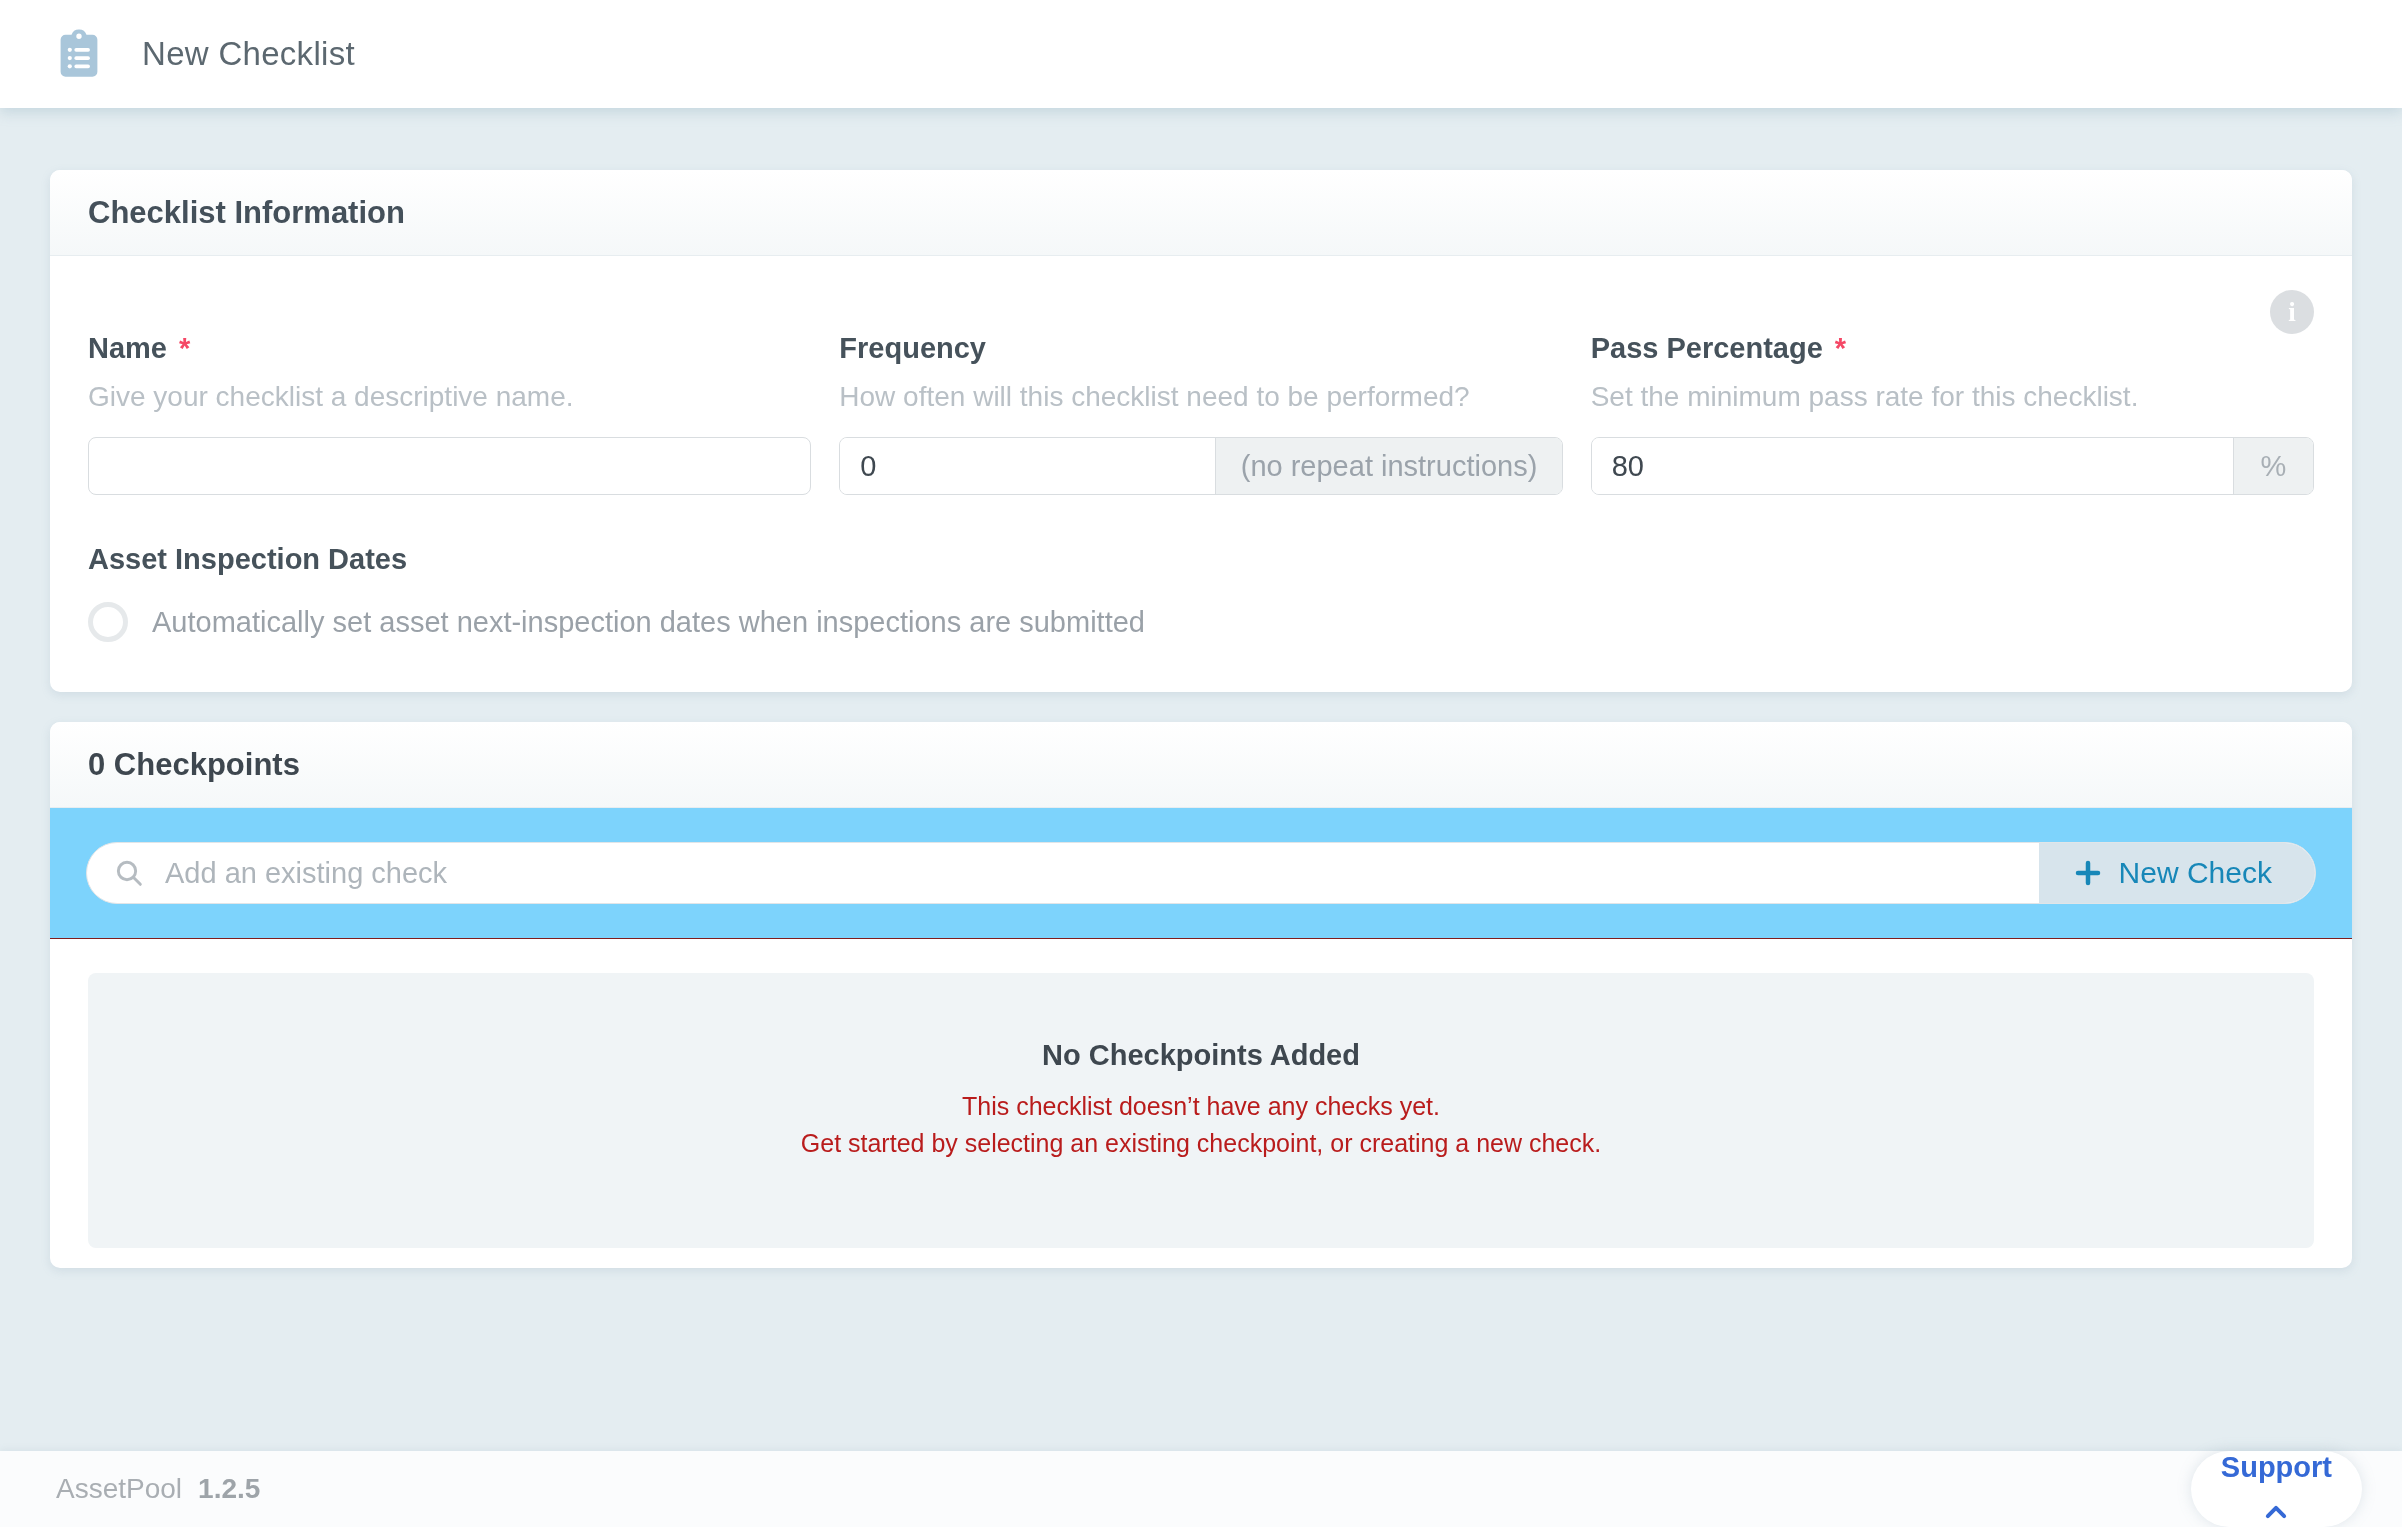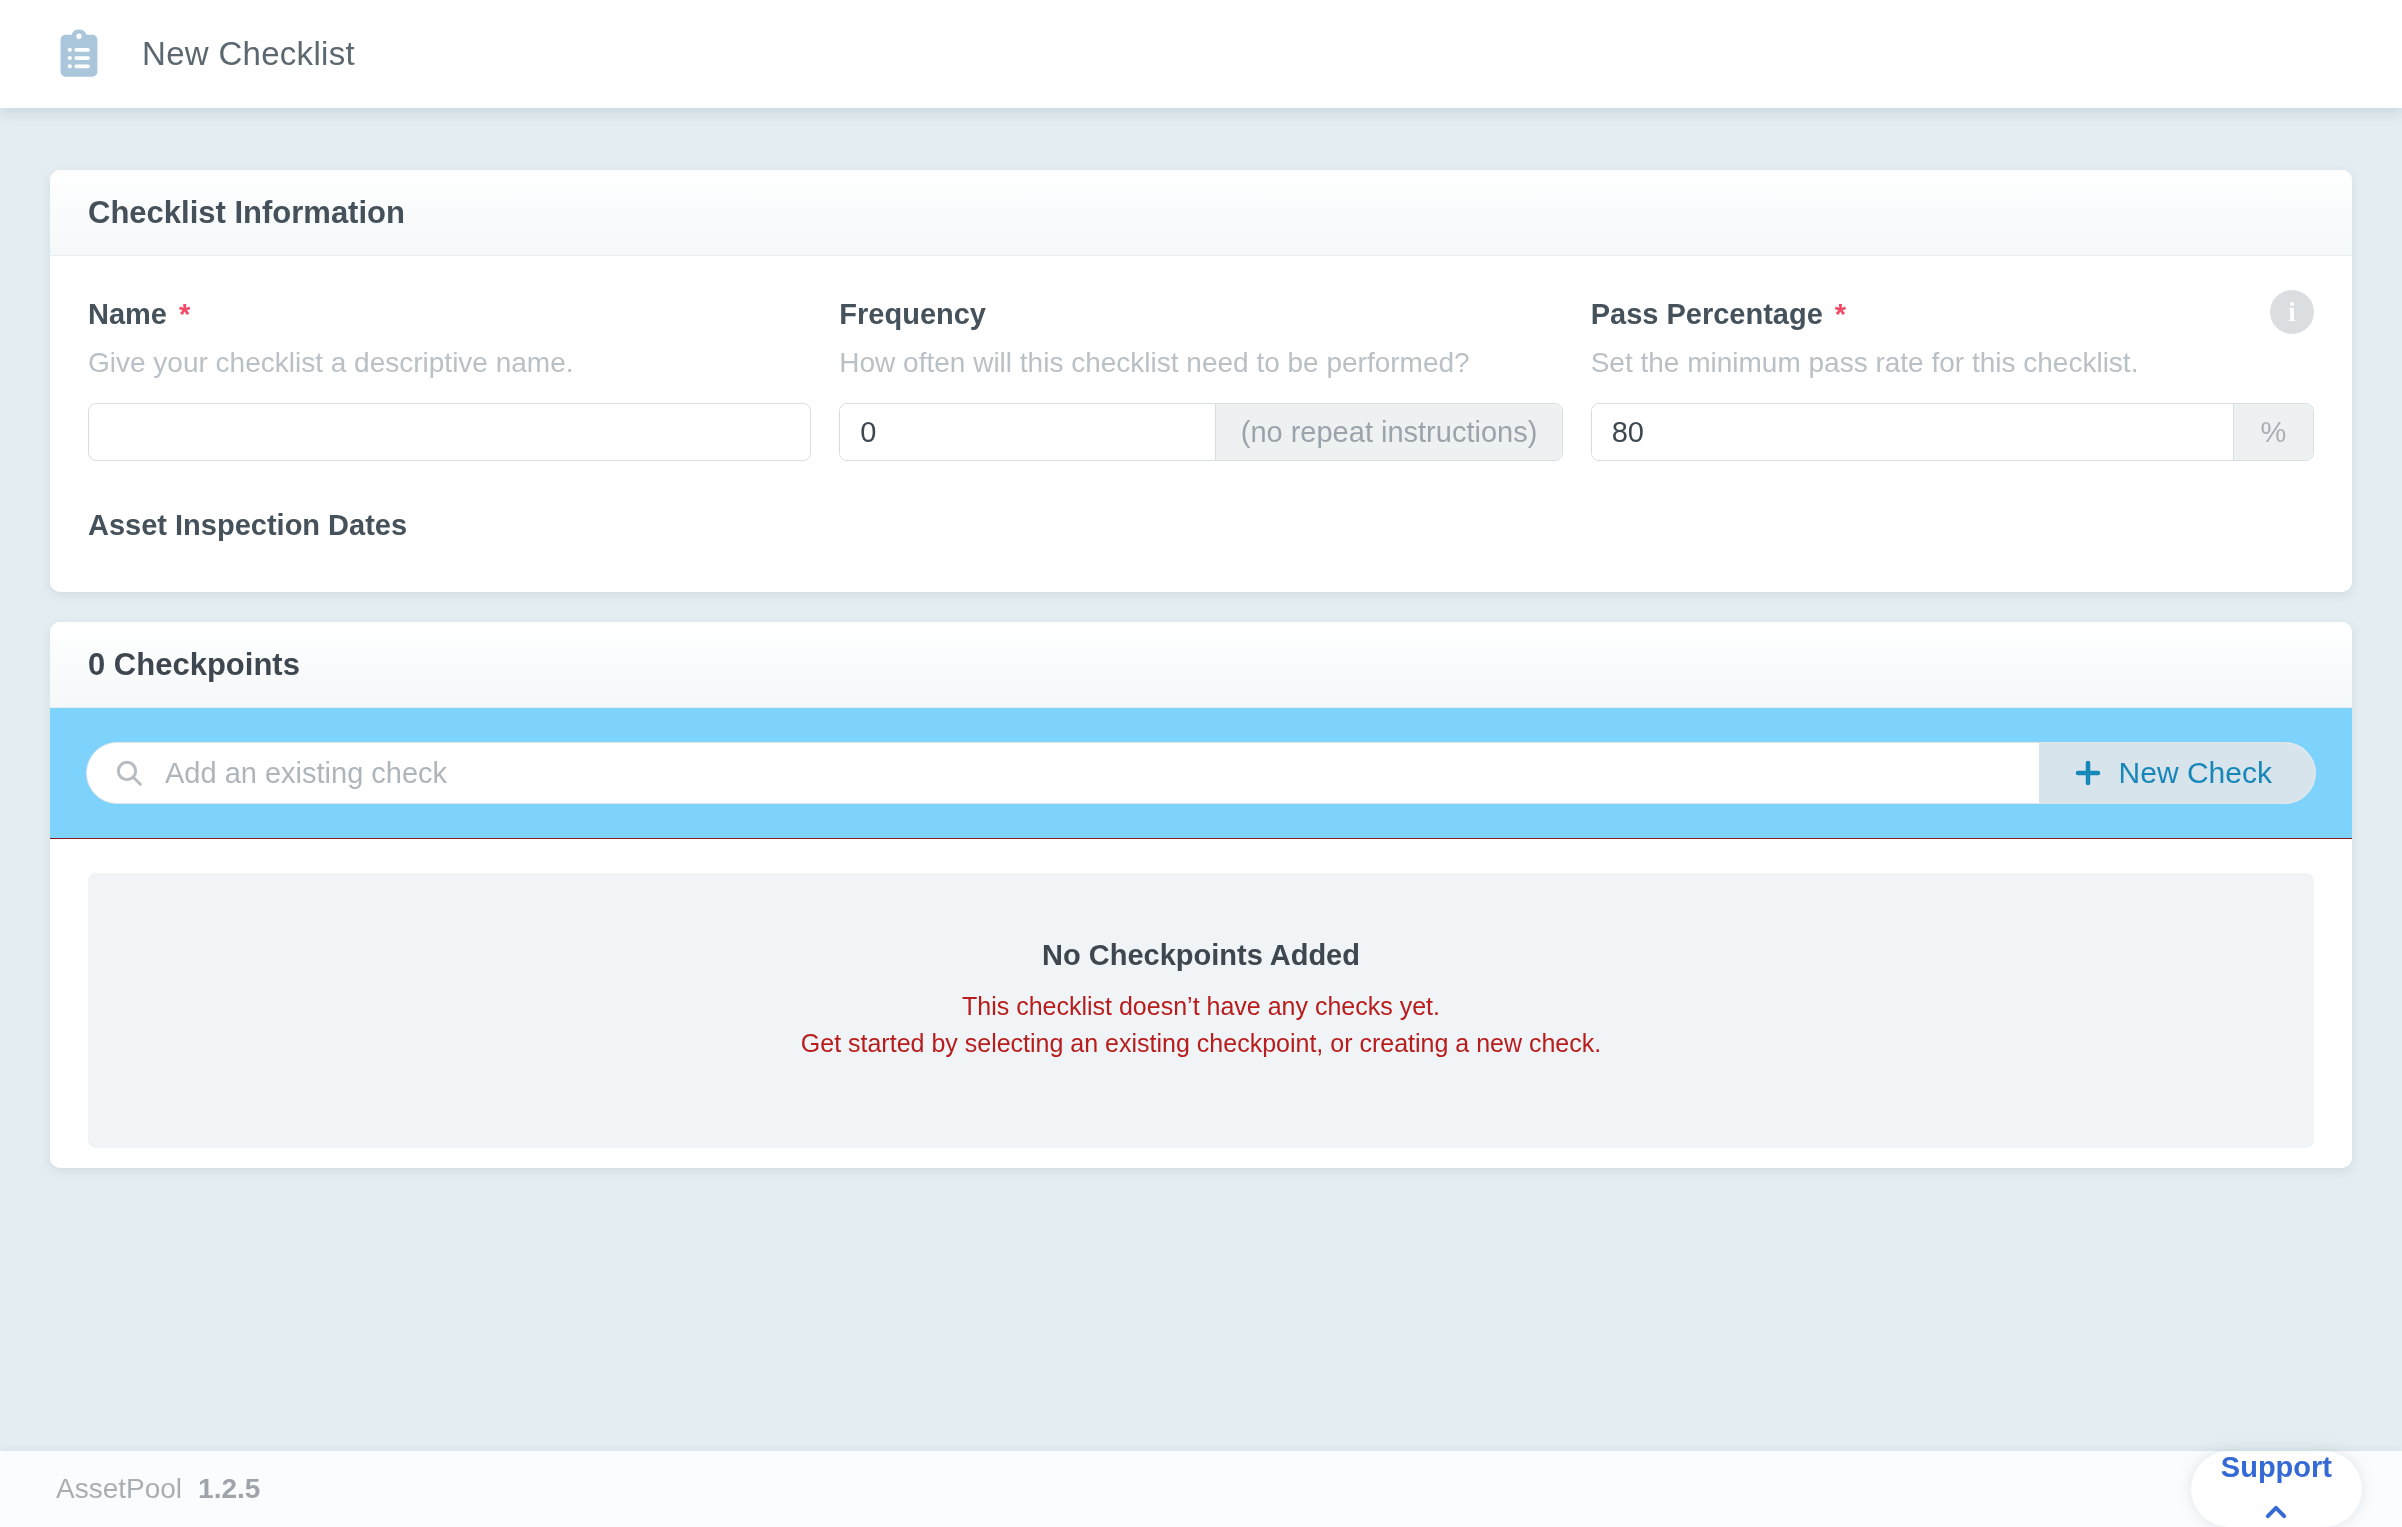--- a/index.html
+++ b/index.html
@@ -42,21 +42,21 @@
     background: linear-gradient(#ffffff, #f5f8f9);
     border-bottom: 1px solid #e7edf0;
   }
   .card-header h2 { font-size: 31px; color: #44505a; font-weight: 600; }
   .card-header h2.bold { font-weight: 700; color: #3e474f; }
 
   
   .card-body { padding: 42px 38px 50px; }
   .fields-row { display: flex; gap: 28px; }
   .field { flex: 1; position: relative; min-width: 0; }
-  .field-label { font-size: 29px; font-weight: 700; color: #46525b; display: flex; align-items: flex-start; }
+  .field-label { font-size: 29px; font-weight: 700; color: #46525b; display: flex; align-items: flex-start; margin-top: 34px; }
   .required { color: #f54866; margin-left: 12px; font-size: 29px; font-weight: 700; }
   .field-hint { margin-top: 16px; font-size: 28px; color: #b9c0c6; white-space: nowrap; overflow: hidden; }
   .text-input {
     margin-top: 24px; width: 100%; height: 58px;
     border: 1px solid #d9dde0; border-radius: 8px;
     font-family: inherit; font-size: 29px; color: #3f4850;
     padding: 0 20px; background: #fff; outline: none;
   }
   .input-group {
     margin-top: 24px; display: flex; height: 58px;
@@ -197,20 +197,24 @@
             <div class="field-hint">Set the minimum pass rate for this checklist.</div>
             <div class="input-group">
               <input class="group-input-pass" type="text" value="80" style="">
               <div class="group-addon pct">%</div>
             </div>
           </div>
 
         </div>
 
         <div class="section-label">Asset Inspection Dates</div>
+        <div class="radio-row">
+          <span class="radio-circle"></span>
+          <span class="radio-label">Automatically set asset next-inspection dates when inspections are submitted</span>
+        </div>
       </div>
     </section>
 
     <section class="card card2">
       <div class="card-header">
         <h2 class="bold">0 Checkpoints</h2>
       </div>
 
       <div class="search-row">
         <div class="search-pill">

